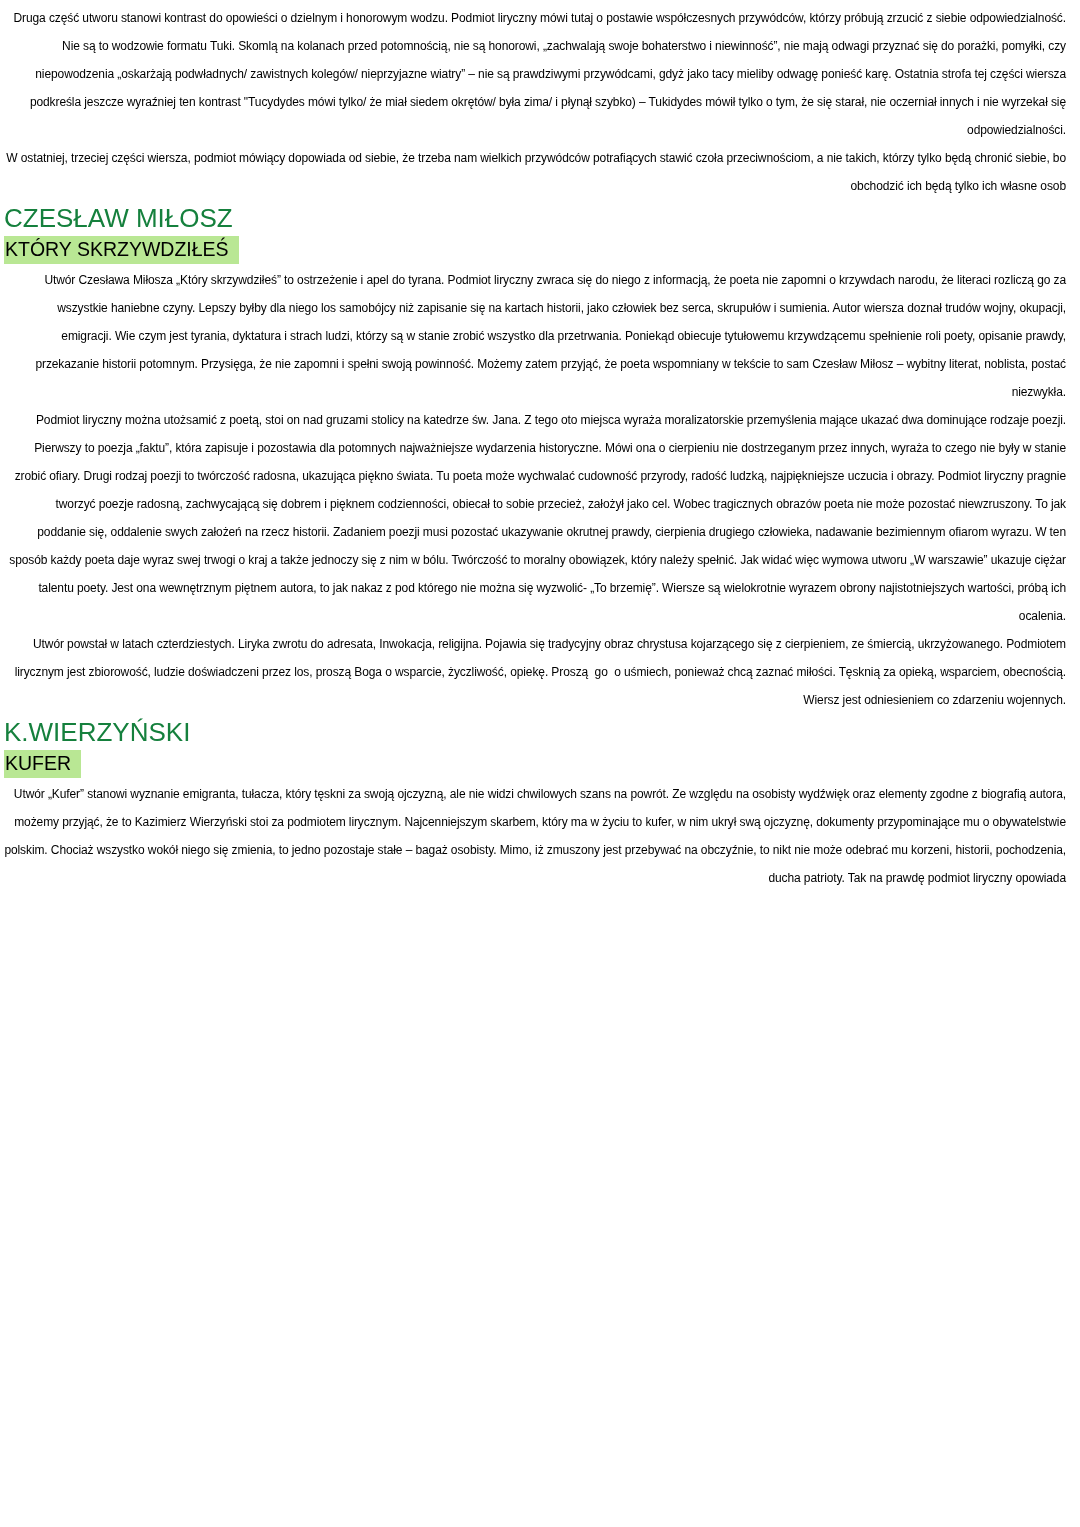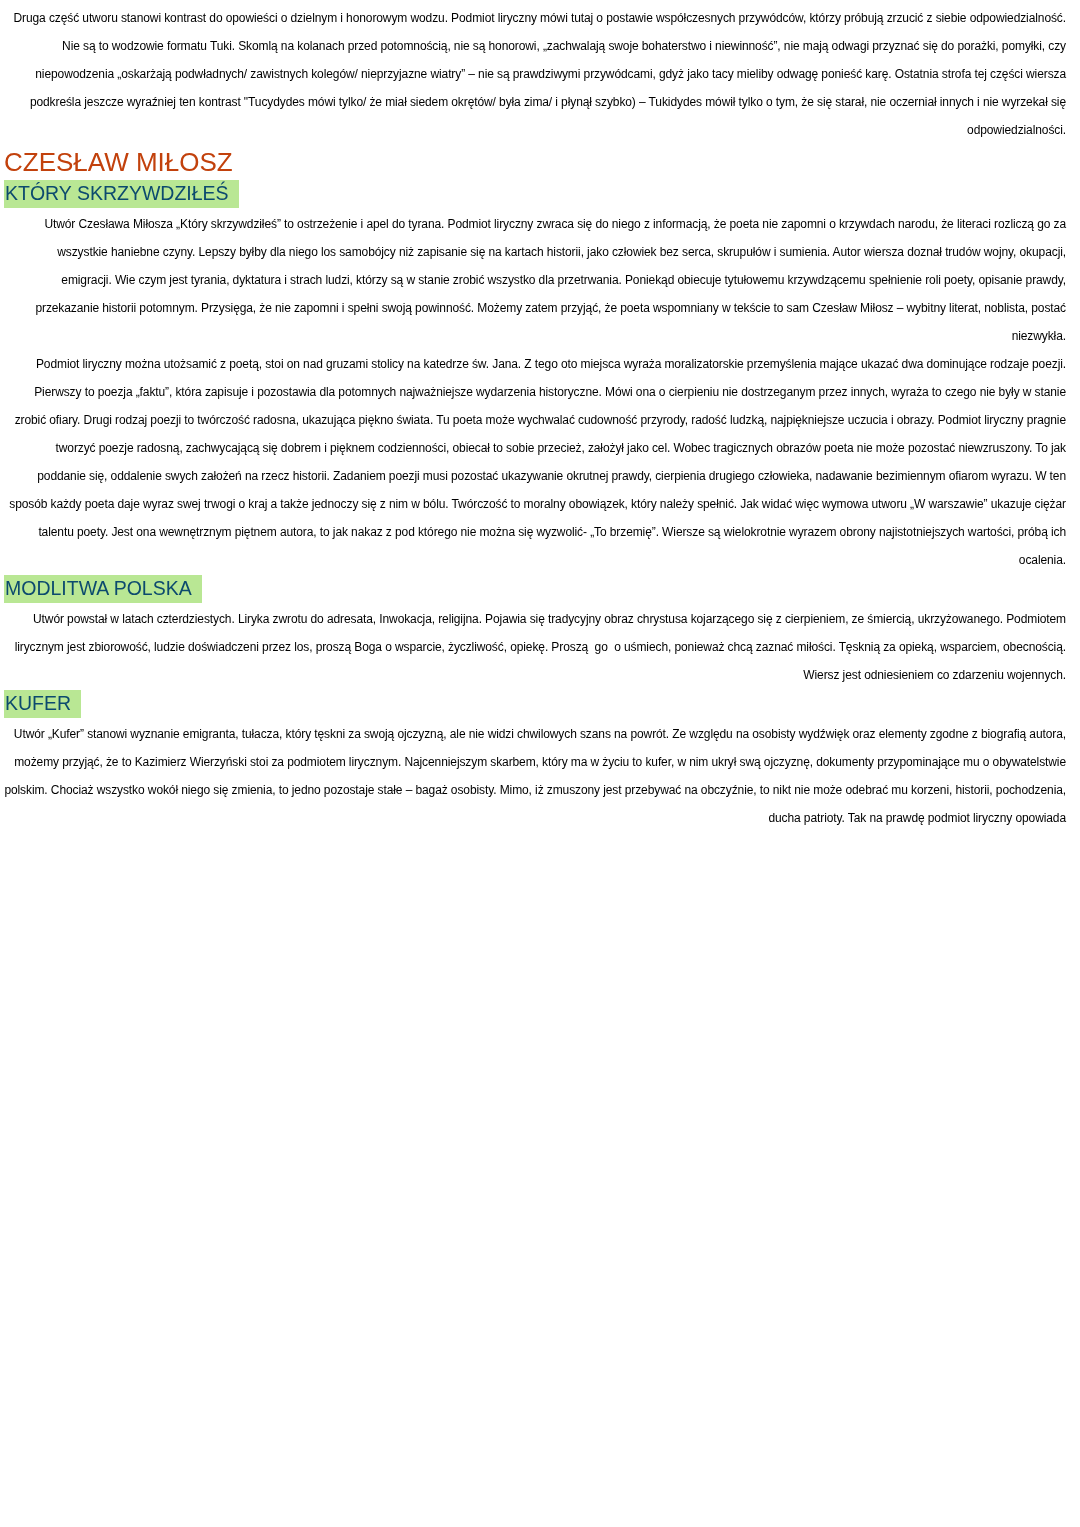--- a/index.html
+++ b/index.html
@@ -23,63 +23,62 @@
     margin: 0;
     white-space: pre-wrap;
     letter-spacing: -0.1px;
     text-align: right;
   }
   .author-heading {
     font-size: 26px;
     line-height: 34px;
     font-weight: 400;
     margin: 1px 0 1px 0;
-    color: #c2410c;
+    color: #15803d;
     letter-spacing: 0px;
   }
   .poem-title-row {
     margin: 1px 0 2px 0;
     line-height: 27px;
   }
   .poem-title-highlight {
     display: inline-block;
     font-size: 19.5px;
     line-height: 27px;
-    color: #0c4a6e;
+    color: #000000;
     background: #b9e794;
     padding: 0 10px 1px 1px;
   }
 </style>
 </head>
 <body>
 
 <div class="page">
 
   <p class="para">Druga część utworu stanowi kontrast do opowieści o dzielnym i honorowym wodzu. Podmiot liryczny mówi tutaj o postawie współczesnych przywódców, którzy próbują zrzucić z siebie odpowiedzialność. Nie są to wodzowie formatu Tuki. Skomlą na kolanach przed potomnością, nie są honorowi, „zachwalają swoje bohaterstwo i niewinność”, nie mają odwagi przyznać się do porażki, pomyłki, czy niepowodzenia „oskarżają podwładnych/ zawistnych kolegów/ nieprzyjazne wiatry” – nie są prawdziwymi przywódcami, gdyż jako tacy mieliby odwagę ponieść karę. Ostatnia strofa tej części wiersza podkreśla jeszcze wyraźniej ten kontrast "Tucydydes mówi tylko/ że miał siedem okrętów/ była zima/ i płynął szybko) – Tukidydes mówił tylko o tym, że się starał, nie oczerniał innych i nie wyrzekał się odpowiedzialności.</p>
 
+  <p class="para">W ostatniej, trzeciej części wiersza, podmiot mówiący dopowiada od siebie, że trzeba nam wielkich przywódców potrafiących stawić czoła przeciwnościom, a nie takich, którzy tylko będą chronić siebie, bo obchodzić ich będą tylko ich własne osob</p>
 
   <div class="author-heading">CZESŁAW MIŁOSZ</div>
 
   <div class="poem-title-row">
     <span class="poem-title-highlight">KTÓRY SKRZYWDZIŁEŚ</span>
   </div>
 
   <p class="para">Utwór Czesława Miłosza „Który skrzywdziłeś” to ostrzeżenie i apel do tyrana. Podmiot liryczny zwraca się do niego z informacją, że poeta nie zapomni o krzywdach narodu, że literaci rozliczą go za wszystkie haniebne czyny. Lepszy byłby dla niego los samobójcy niż zapisanie się na kartach historii, jako człowiek bez serca, skrupułów i sumienia. Autor wiersza doznał trudów wojny, okupacji, emigracji. Wie czym jest tyrania, dyktatura i strach ludzi, którzy są w stanie zrobić wszystko dla przetrwania. Poniekąd obiecuje tytułowemu krzywdzącemu spełnienie roli poety, opisanie prawdy, przekazanie historii potomnym. Przysięga, że nie zapomni i spełni swoją powinność. Możemy zatem przyjąć, że poeta wspomniany w tekście to sam Czesław Miłosz – wybitny literat, noblista, postać niezwykła.</p>
 
 
   <p class="para">Podmiot liryczny można utożsamić z poetą, stoi on nad gruzami stolicy na katedrze św. Jana. Z tego oto miejsca wyraża moralizatorskie przemyślenia mające ukazać dwa dominujące rodzaje poezji. Pierwszy to poezja „faktu”, która zapisuje i pozostawia dla potomnych najważniejsze wydarzenia historyczne. Mówi ona o cierpieniu nie dostrzeganym przez innych, wyraża to czego nie były w stanie zrobić ofiary. Drugi rodzaj poezji to twórczość radosna, ukazująca piękno świata. Tu poeta może wychwalać cudowność przyrody, radość ludzką, najpiękniejsze uczucia i obrazy. Podmiot liryczny pragnie tworzyć poezje radosną, zachwycającą się dobrem i pięknem codzienności, obiecał to sobie przecież, założył jako cel. Wobec tragicznych obrazów poeta nie może pozostać niewzruszony. To jak poddanie się, oddalenie swych założeń na rzecz historii. Zadaniem poezji musi pozostać ukazywanie okrutnej prawdy, cierpienia drugiego człowieka, nadawanie bezimiennym ofiarom wyrazu. W ten sposób każdy poeta daje wyraz swej trwogi o kraj a także jednoczy się z nim w bólu. Twórczość to moralny obowiązek, który należy spełnić. Jak widać więc wymowa utworu „W warszawie” ukazuje ciężar talentu poety. Jest ona wewnętrznym piętnem autora, to jak nakaz z pod którego nie można się wyzwolić- „To brzemię”. Wiersze są wielokrotnie wyrazem obrony najistotniejszych wartości, próbą ich ocalenia.</p>
 
 
 
-  <div class="poem-title-row">
-    <span class="poem-title-highlight">MODLITWA POLSKA</span>
-  </div>
 
   <p class="para">Utwór powstał w latach czterdziestych. Liryka zwrotu do adresata, Inwokacja, religijna. Pojawia się tradycyjny obraz chrystusa kojarzącego się z cierpieniem, ze śmiercią, ukrzyżowanego. Podmiotem lirycznym jest zbiorowość, ludzie doświadczeni przez los, proszą Boga o wsparcie, życzliwość, opiekę. Proszą  go  o uśmiech, ponieważ chcą zaznać miłości. Tęsknią za opieką, wsparciem, obecnością. Wiersz jest odniesieniem co zdarzeniu wojennych.</p>
 
+  <div class="author-heading">K.WIERZYŃSKI</div>
 
   <div class="poem-title-row">
     <span class="poem-title-highlight">KUFER</span>
   </div>
 
   <p class="para">Utwór „Kufer” stanowi wyznanie emigranta, tułacza, który tęskni za swoją ojczyzną, ale nie widzi chwilowych szans na powrót. Ze względu na osobisty wydźwięk oraz elementy zgodne z biografią autora, możemy przyjąć, że to Kazimierz Wierzyński stoi za podmiotem lirycznym. Najcenniejszym skarbem, który ma w życiu to kufer, w nim ukrył swą ojczyznę, dokumenty przypominające mu o obywatelstwie polskim. Chociaż wszystko wokół niego się zmienia, to jedno pozostaje stałe – bagaż osobisty. Mimo, iż zmuszony jest przebywać na obczyźnie, to nikt nie może odebrać mu korzeni, historii, pochodzenia, ducha patrioty. Tak na prawdę podmiot liryczny opowiada</p>
 
 </div>
 
 </body></html>

